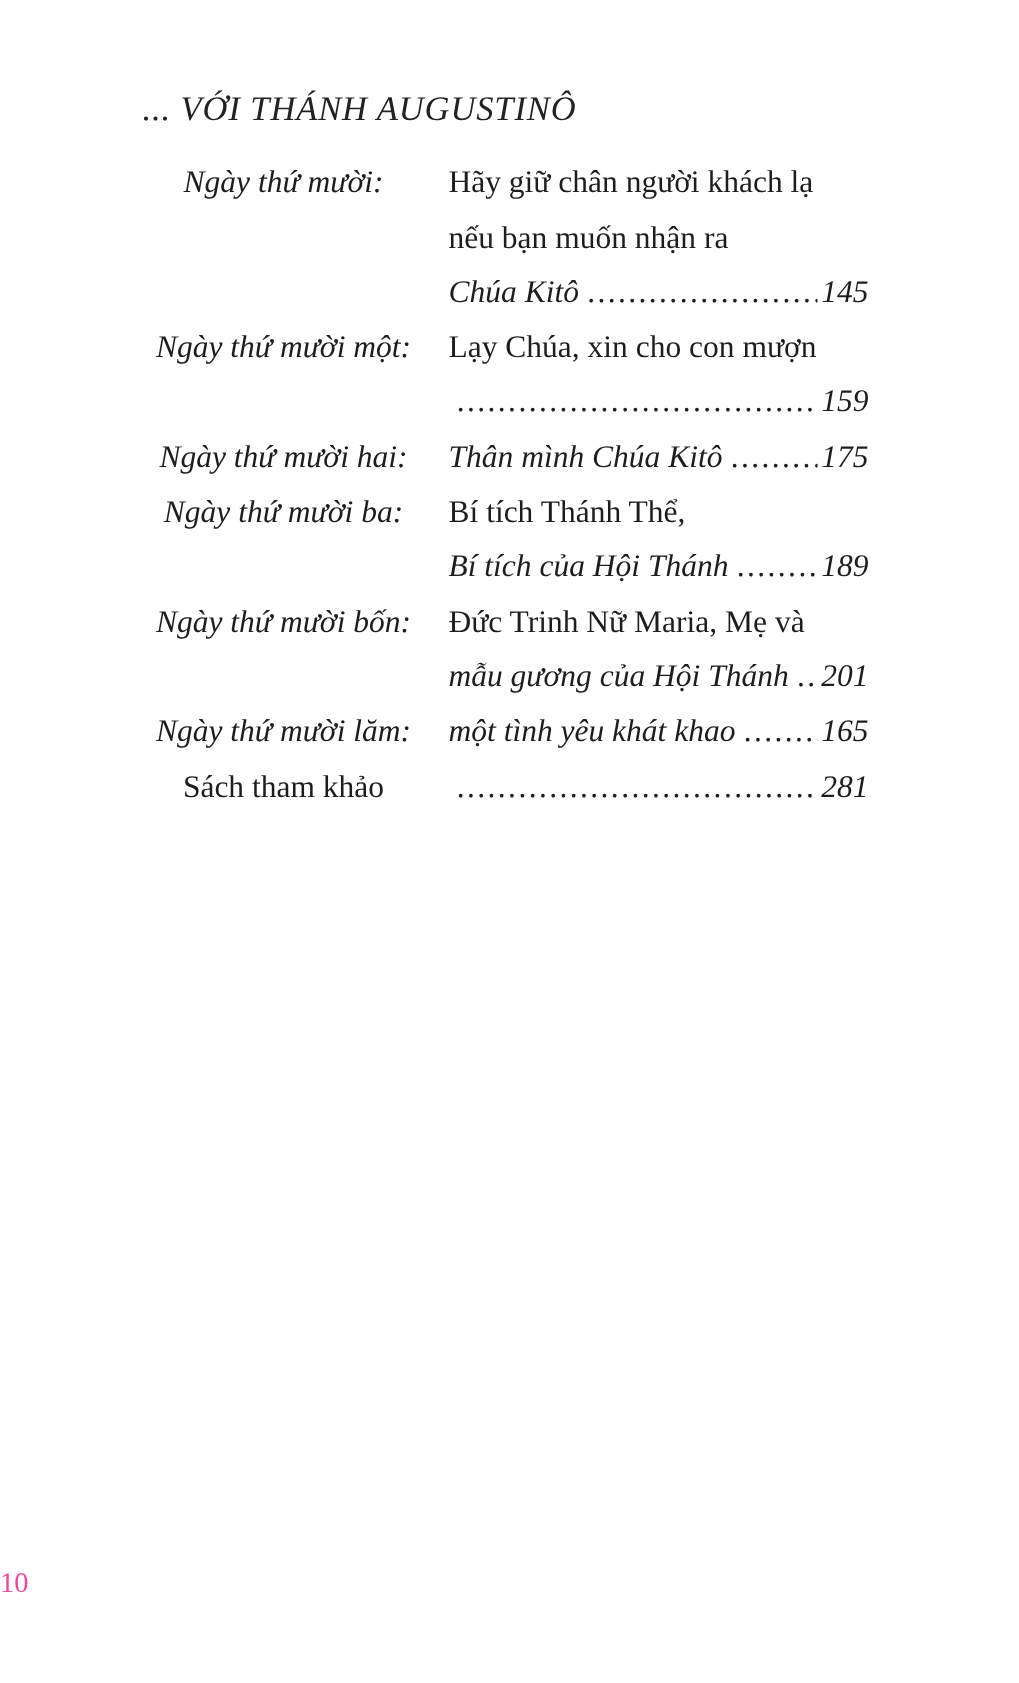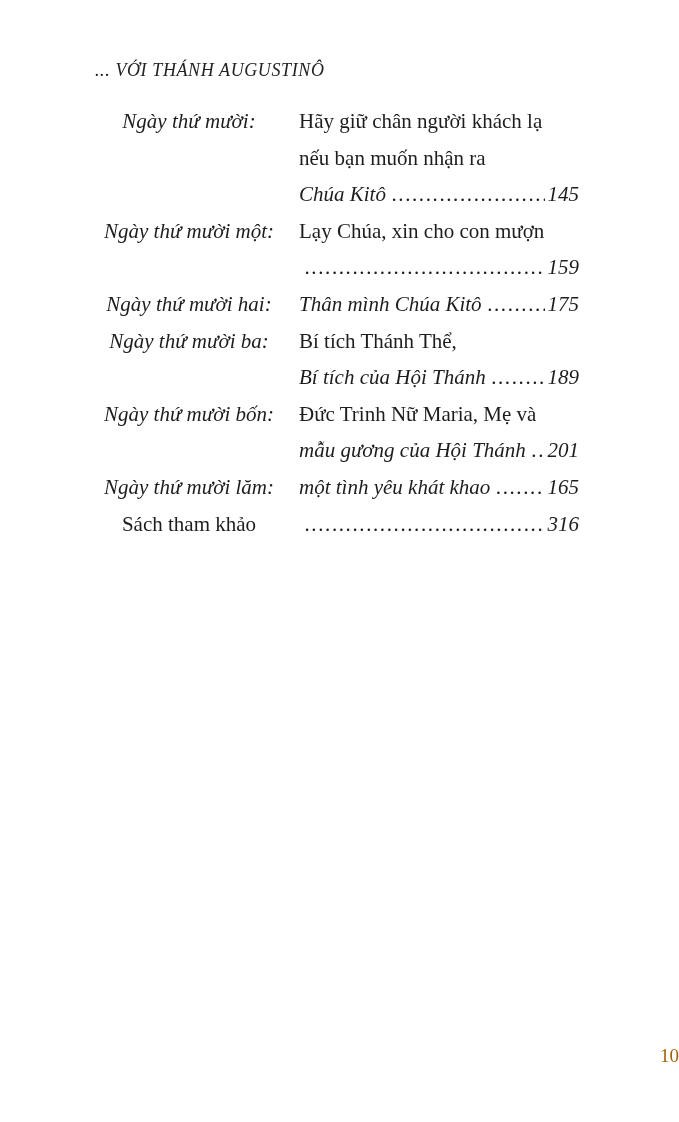--- a/index.html
+++ b/index.html
@@ -13,21 +13,21 @@
   .page {
     position: relative;
     width: 679px; height: 1122px;
     background: #ffffff;
     overflow: hidden;
   }
   .running-header {
     position: absolute;
     left: 95px; top: 60px;
     font-style: italic;
-    font-size: 18px;
+    font-size: 23px;
     letter-spacing: 0.6px;
     color: #222222;
     white-space: nowrap;
   }
   .toc {
     position: absolute;
     left: 95px; top: 103px;
     width: 484px;
     font-size: 21px;
     line-height: 36.6px;
@@ -54,23 +54,23 @@
     min-width: 0;
   }
   .dots::after {
     content: "...................................................................................................";
   }
   .pgnum { flex: 0 0 auto; white-space: nowrap; }
   .footer {
     position: absolute;
     left: 0; top: 1045px;
     width: 100%;
-    text-align: right;
+    text-align: left;
     font-size: 19px;
-    color: #a16207;
+    color: #ec4899;
   }
 </style>
 </head>
 <body>
 
 <div class="page">
   <div class="running-header">... VỚI THÁNH AUGUSTINÔ</div>
 
   <div class="toc" id="toc">
       <div class="toc-row">
@@ -136,21 +136,21 @@
             <span class="pgnum">165</span>
           </div>
         </div>
       </div>
       <div class="toc-row">
         <div class="toc-label">Sách tham khảo</div>
         <div class="toc-body">
           <div class="toc-line leader">
             <span class="leader-text"></span>
             <span class="dots"></span>
-            <span class="pgnum">316</span>
+            <span class="pgnum">281</span>
           </div>
         </div>
       </div>
     </div>
 
   <div class="footer">
     <span>10</span>
   </div>
 </div>
 

